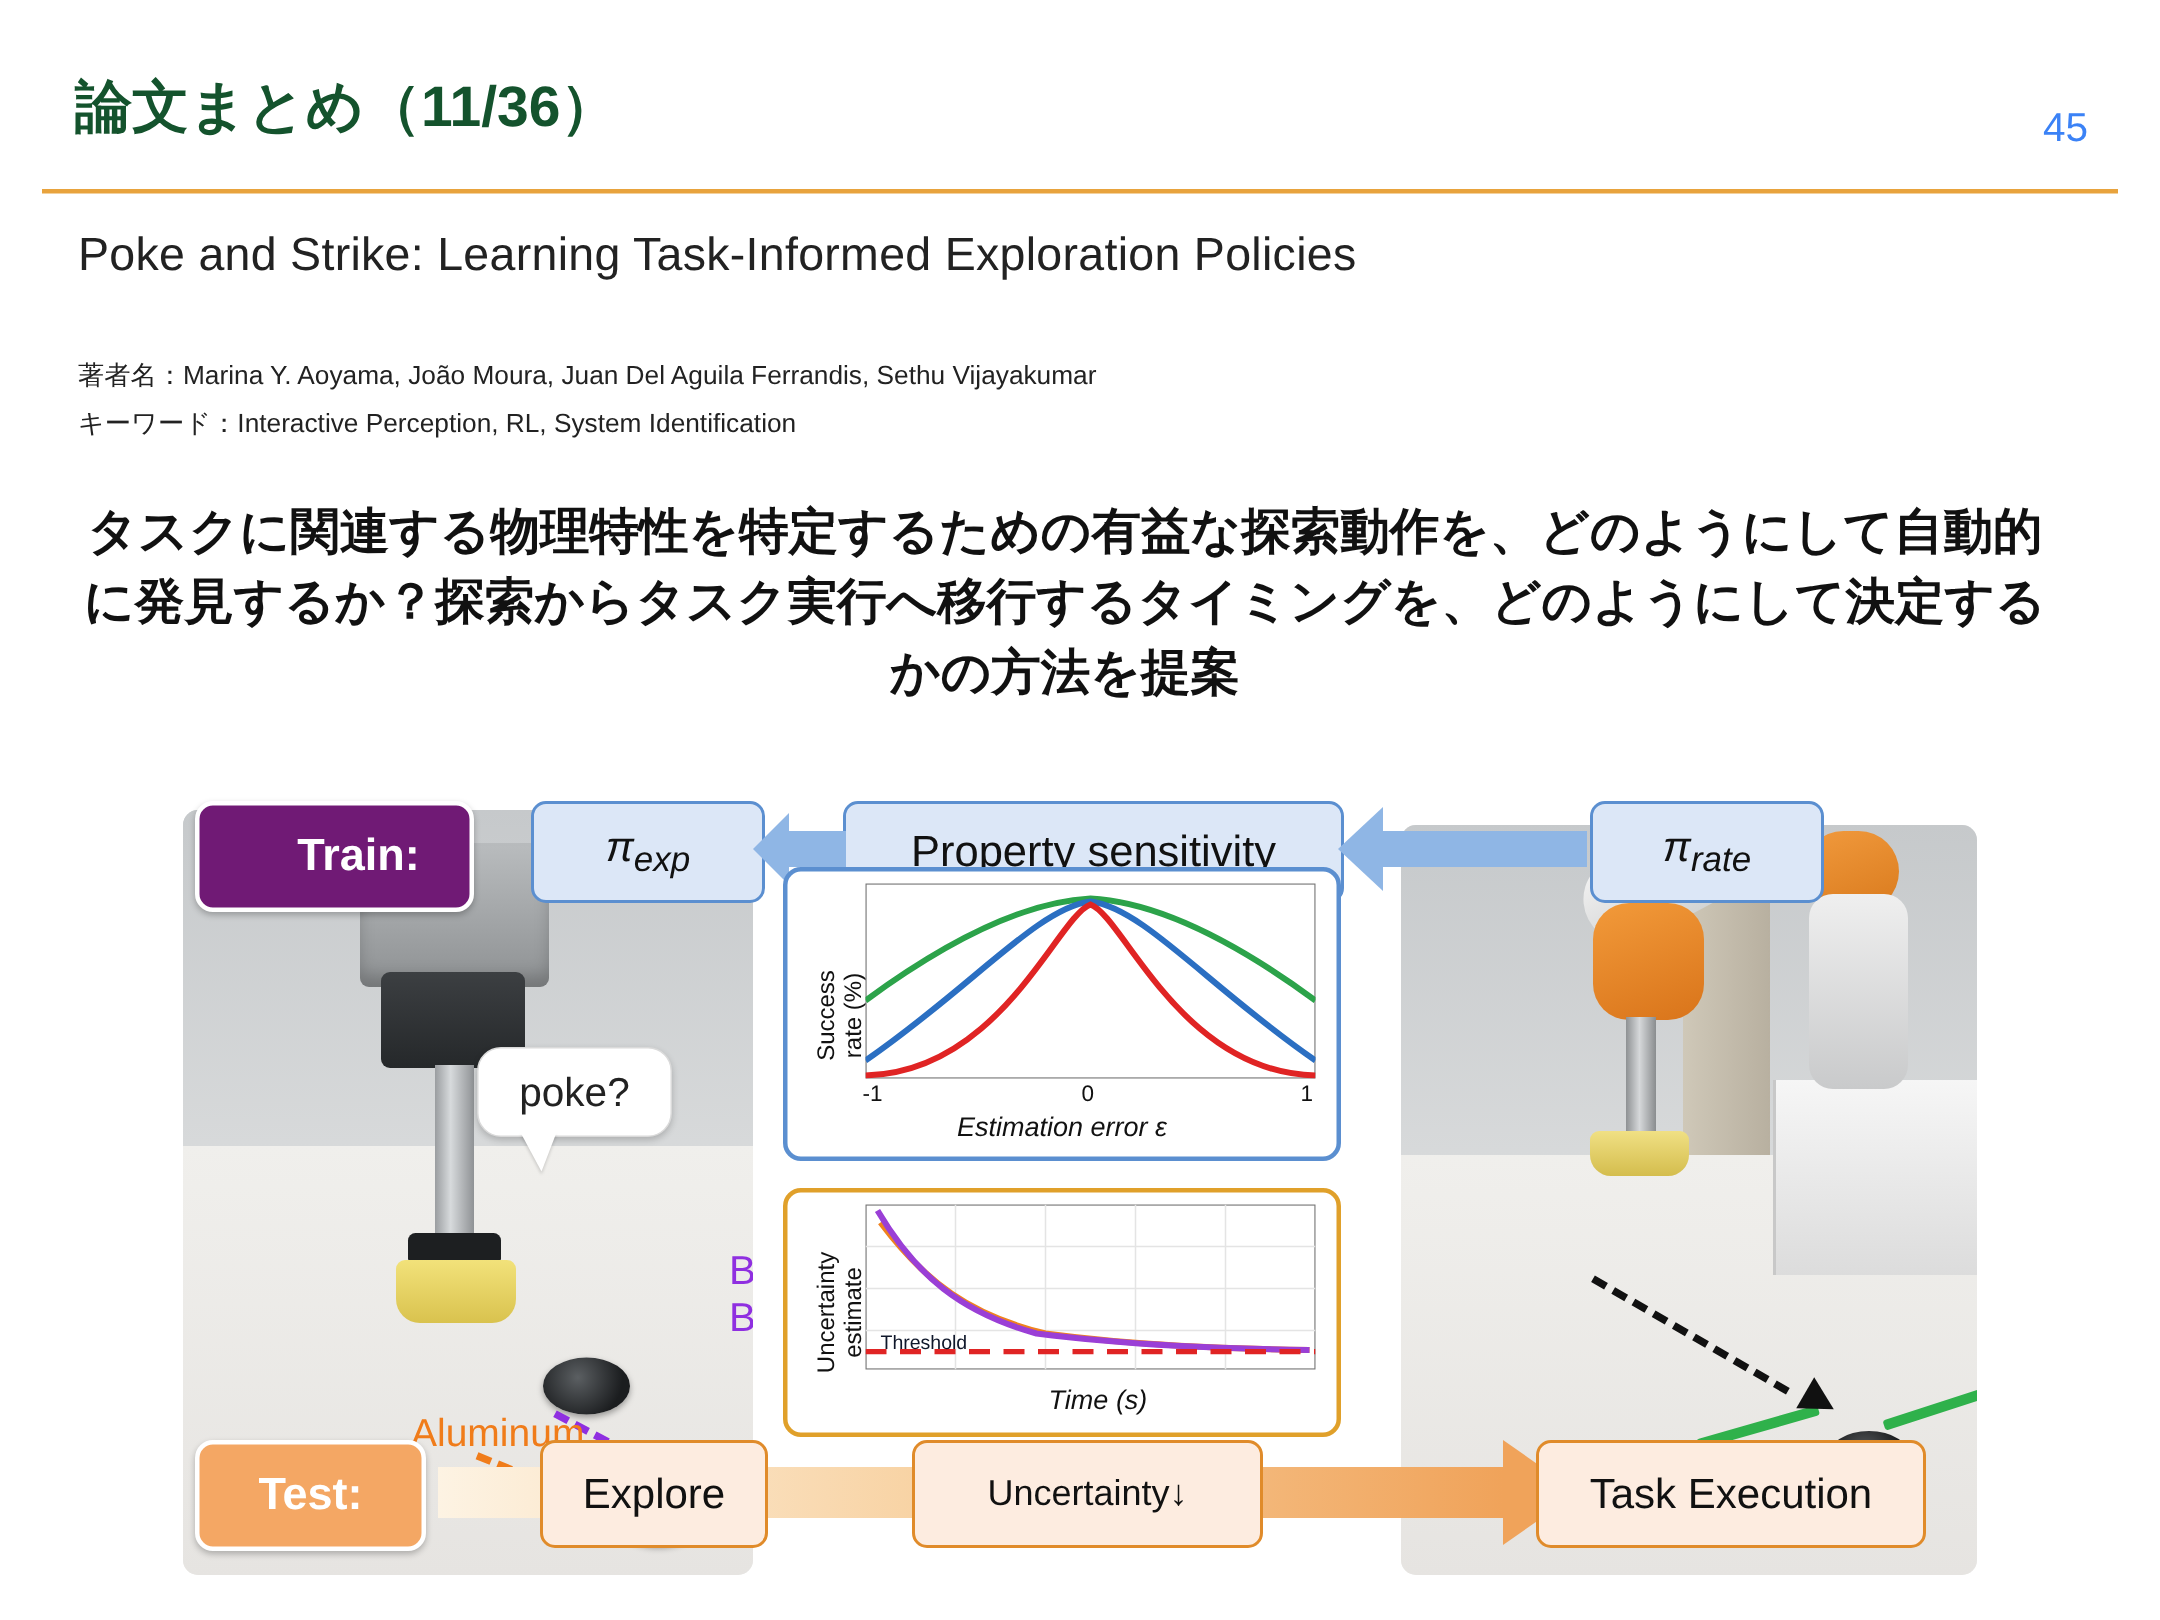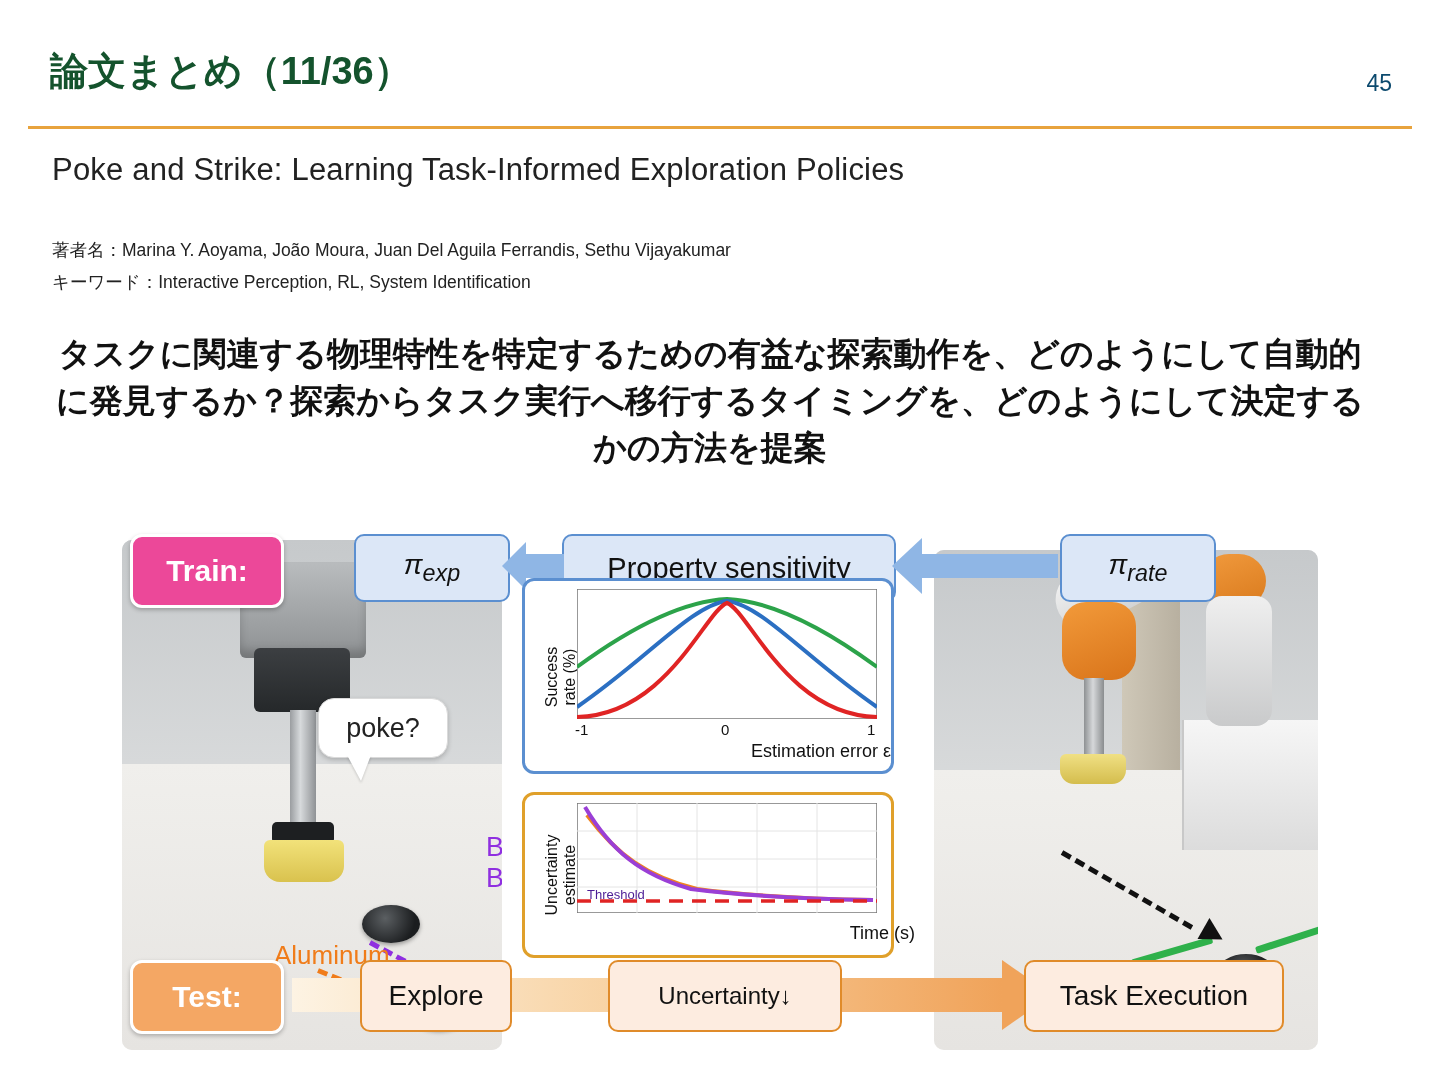--- a/index.html
+++ b/index.html
@@ -30,22 +30,22 @@
     font-size: 38px;
     font-weight: bold;
     letter-spacing: 0px;
     color: #14532d;
     white-space: nowrap;
   }
   .slide-number {
     position: absolute;
     right: 48px;
     top: 70px;
-    font-size: 23px;
-    color: #0c4a6e;
+    font-size: 27px;
+    color: #3b82f6;
   }
   .header-rule {
     position: absolute;
     left: 28px;
     top: 126px;
     width: 1384px;
     height: 3px;
     background: #e8a33d;
   }
 
@@ -319,27 +319,28 @@
     color: #111;
   }
   .box-orange {
     background: #fdece0;
     border: 2px solid #e08b2a;
     color: #111;
   }
   .tag-train {
     left: 8px; top: 14px;
     width: 148px; height: 68px;
-    background: #ec4899;
+    background: #701a75;
     border: 3px solid #ffffff;
     border-radius: 12px;
     color: #ffffff;
     font-size: 30px;
     font-weight: bold;
     box-shadow: 0 2px 4px rgba(0,0,0,.25);
+    padding-left: 32px;
   }
   .tag-test {
     left: 8px; top: 440px;
     width: 148px; height: 68px;
     background: #f4a764;
     border: 3px solid #ffffff;
     border-radius: 12px;
     color: #ffffff;
     font-size: 30px;
     font-weight: bold;
@@ -402,31 +403,32 @@
     transform-origin: left top;
     white-space: nowrap;
     text-align: center;
     line-height: 1.1;
   }
   .axis-label-x {
     position: absolute;
     font-size: 18px;
     color: #111;
     width: 100%;
-    text-align: right;
+    text-align: center;
+    font-style: italic;
   }
   .tick {
     position: absolute;
     font-size: 15px;
     color: #111;
   }
   .threshold-label {
     position: absolute;
     font-size: 13px;
-    color: #4c1d95;
+    color: #0f172a;
   }
 </style>
 </head>
 <body>
 
 <div class="slide-header">
   <div class="slide-title">論文まとめ（11/36）</div>
   <div class="slide-number">45</div>
   <div class="header-rule"></div>
 </div>

